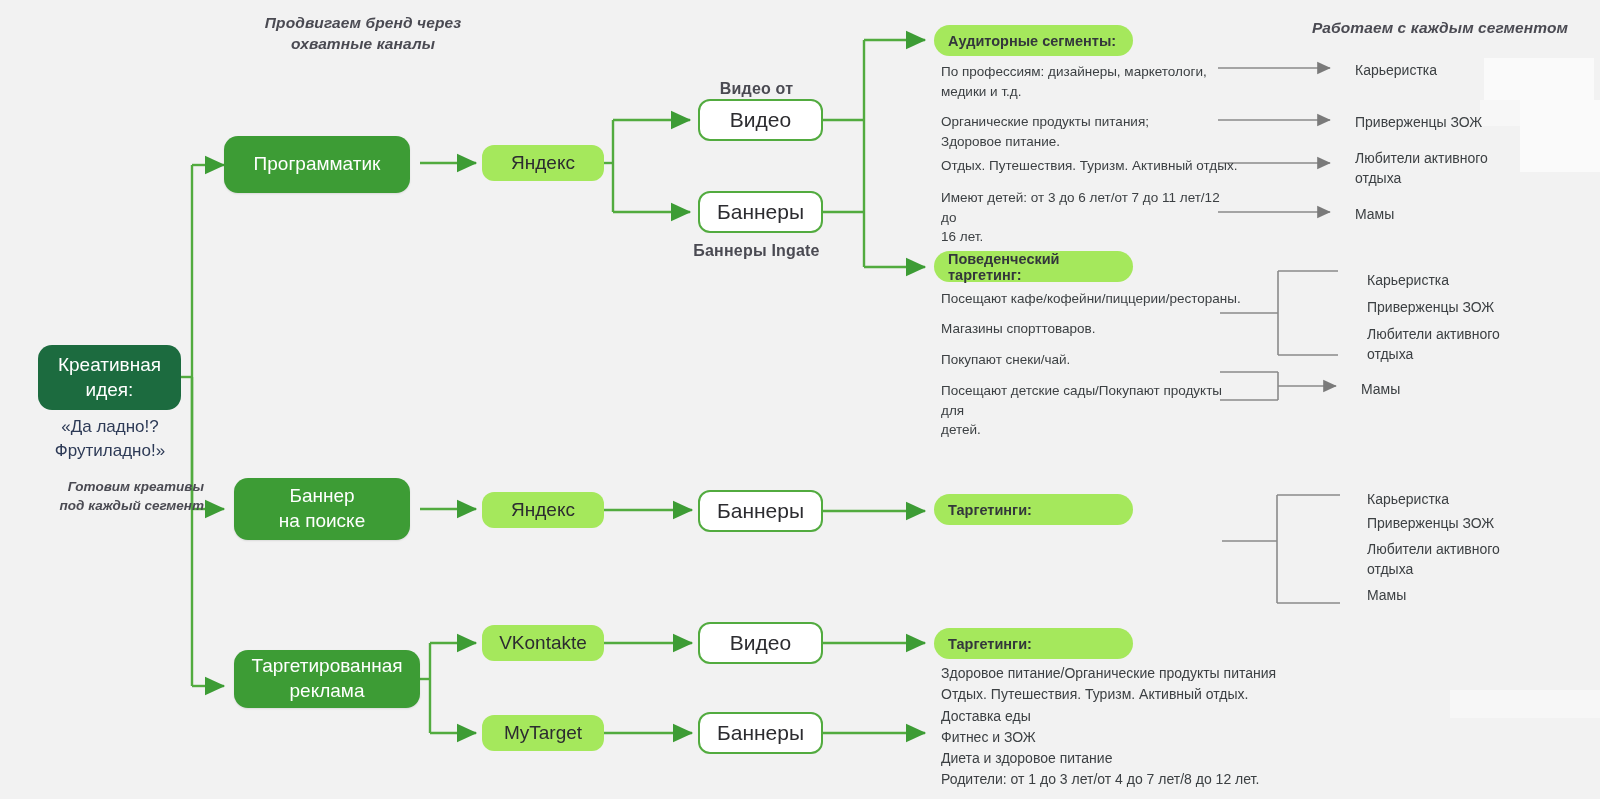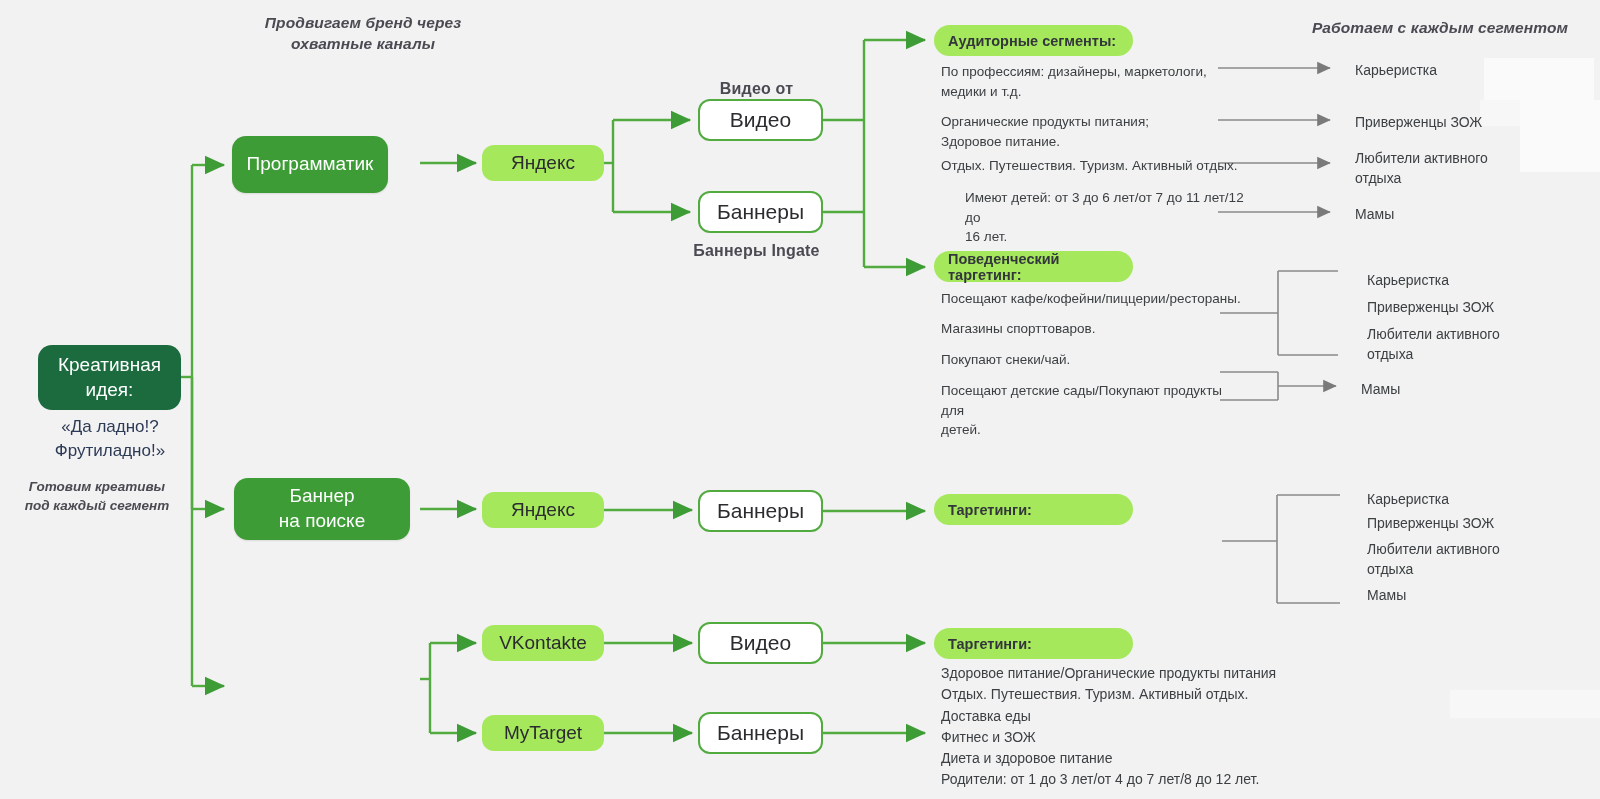--- a/index.html
+++ b/index.html
@@ -206,26 +206,28 @@
 
   <div class="abs head-italic" style="left:238px; top:13px; width:250px; white-space:pre-line;">Продвигаем бренд через
 охватные каналы</div>
 
   <div class="abs node node-root" style="left:38px; top:345px; width:143px; height:65px; white-space:pre-line;">Креативная
 идея:</div>
 
   <div class="abs head-italic" style="left:1300px; top:18px; width:280px; white-space:pre-line;">Работаем с каждым сегментом</div>
   <div class="abs" style="left:30px; top:415px; width:160px; text-align:center; font-size:17px; color:#2d3a56; line-height:1.4; white-space:pre-line;">«Да ладно!?
 Фрутиладно!»</div>
-  <div class="abs" style="left:11px; top:478px; width:172px; text-align:center; font-size:13.5px; font-style:italic; font-weight:bold; color:#4a4a52; line-height:1.4; white-space:pre-line;">Готовим креативы
+  <div class="abs" style="left:32px; top:478px; width:172px; text-align:right; font-size:13.5px; font-style:italic; font-weight:bold; color:#4a4a52; line-height:1.4; white-space:pre-line;">Готовим креативы
 под каждый сегмент</div>
 
-  <div class="abs node node-dark" style="left:232px; top:136px; width:156px; height:57px; white-space:pre-line;">Программатик</div>
+  <div class="abs node node-dark" style="left:224px; top:136px; width:186px; height:57px; white-space:pre-line;">Программатик</div>
   <div class="abs node node-dark" style="left:234px; top:478px; width:176px; height:62px; white-space:pre-line;">Баннер
 на поиске</div>
+  <div class="abs node node-dark" style="left:234px; top:650px; width:186px; height:58px; white-space:pre-line;">Таргетированная
+реклама</div>
 
   <div class="abs node node-light" style="left:482px; top:145px; width:122px; height:36px;">Яндекс</div>
   <div class="abs node node-light" style="left:482px; top:492px; width:122px; height:36px;">Яндекс</div>
   <div class="abs node node-light" style="left:482px; top:625px; width:122px; height:36px;">VKontakte</div>
   <div class="abs node node-light" style="left:482px; top:715px; width:122px; height:36px;">MyTarget</div>
 
   <div class="abs caption" style="left:690px; top:80px; width:133px;">Видео от клиента</div>
   <div class="abs node node-outline" style="left:698px; top:99px; width:125px; height:42px;">Видео</div>
 
   <div class="abs node node-outline" style="left:698px; top:191px; width:125px; height:42px;">Баннеры</div>
@@ -234,21 +236,21 @@
   <div class="abs node node-outline" style="left:698px; top:490px; width:125px; height:42px;">Баннеры</div>
   <div class="abs node node-outline" style="left:698px; top:622px; width:125px; height:42px;">Видео</div>
   <div class="abs node node-outline" style="left:698px; top:712px; width:125px; height:42px;">Баннеры</div>
 
   <div class="abs pill" style="left:934px; top:25px; width:199px; height:31px;">Аудиторные сегменты:</div>
   <div class="abs detail" style="left:941px; top:62px; width:290px; white-space:pre-line;">По профессиям: дизайнеры, маркетологи,
 медики и т.д.</div>
   <div class="abs detail" style="left:941px; top:112px; width:290px; white-space:pre-line;">Органические продукты питания;
 Здоровое питание.</div>
   <div class="abs detail" style="left:941px; top:156px; width:300px; white-space:pre-line;">Отдых. Путешествия. Туризм. Активный отдых.</div>
-  <div class="abs detail" style="left:941px; top:188px; width:292px; white-space:pre-line;margin-left:24px;">Имеют детей: от 3 до 6 лет/от 7 до 11 лет/12 до
+  <div class="abs detail" style="left:941px; top:188px; width:292px; white-space:pre-line;">Имеют детей: от 3 до 6 лет/от 7 до 11 лет/12 до
 16 лет.</div>
 
   <div class="abs pill" style="left:934px; top:251px; width:199px; height:31px;">Поведенческий таргетинг:</div>
   <div class="abs detail" style="left:941px; top:289px; width:300px; white-space:pre-line;">Посещают кафе/кофейни/пиццерии/рестораны.</div>
   <div class="abs detail" style="left:941px; top:319px; width:300px; white-space:pre-line;">Магазины спорттоваров.</div>
   <div class="abs detail" style="left:941px; top:350px; width:300px; white-space:pre-line;">Покупают снеки/чай.</div>
   <div class="abs detail" style="left:941px; top:381px; width:290px; white-space:pre-line;">Посещают детские сады/Покупают продукты для
 детей.</div>
 
   <div class="abs pill" style="left:934px; top:494px; width:199px; height:31px;">Таргетинги:</div>

